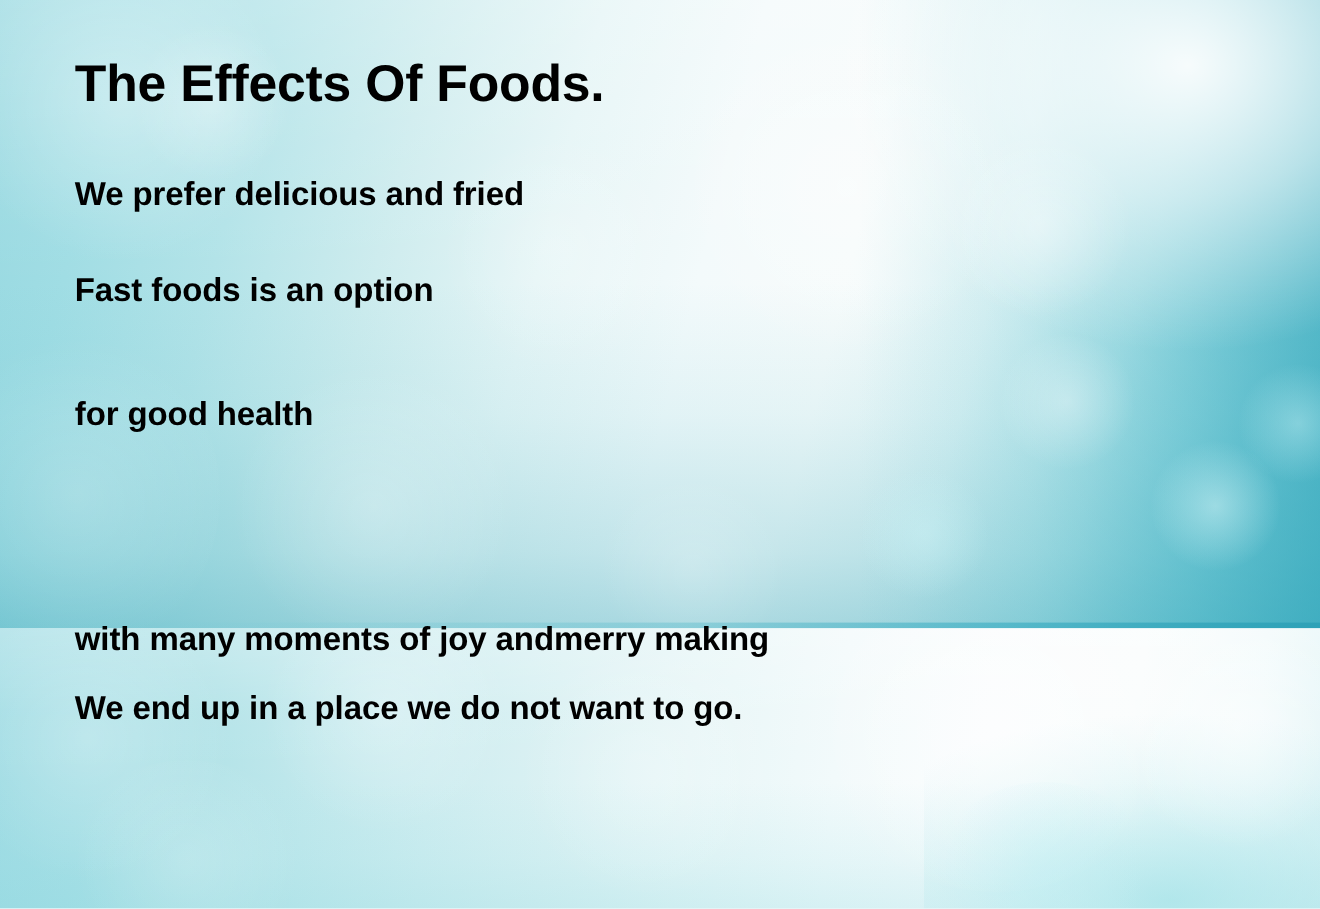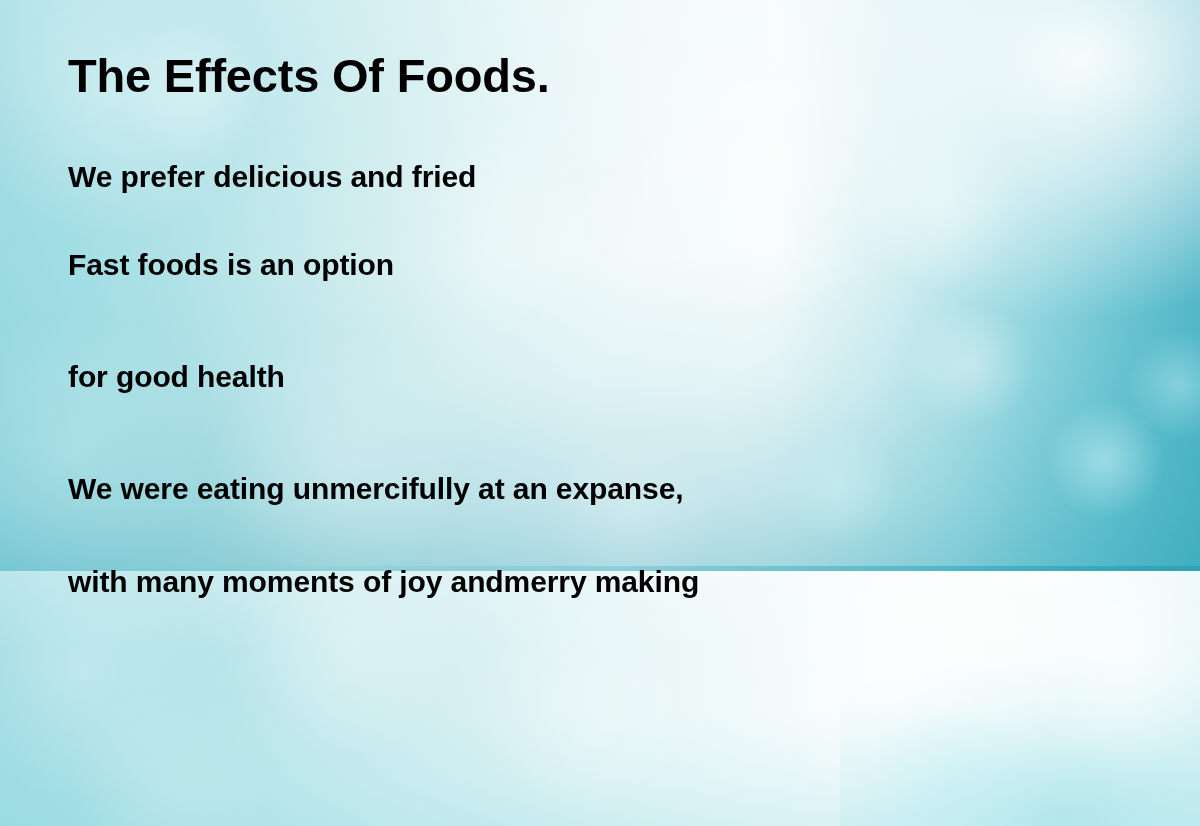--- a/index.html
+++ b/index.html
@@ -253,20 +253,20 @@
     <div id="poem-title">The Effects Of Foods.</div>
 
     <div class="poem-line" style="top:162px;">We prefer delicious and fried</div>
 
     <div class="poem-line" style="top:214px;margin-top:36px;">Fast foods is an option</div>
 
 
     <div class="poem-line" style="top:318px;margin-top:44px;">for good health</div>
 
 
-    <div class="poem-line" style="top:474px;">We were eating unmercifully at an expanse,</div>
 
     <div class="poem-line" style="top:526px;margin-top:41px;">with many moments of joy andmerry making</div>
 
+    <div class="poem-line" style="top:630px;">We end up in a place we do not want to go.</div>
 
 
   </div>
 </div>
 
 </body></html>

